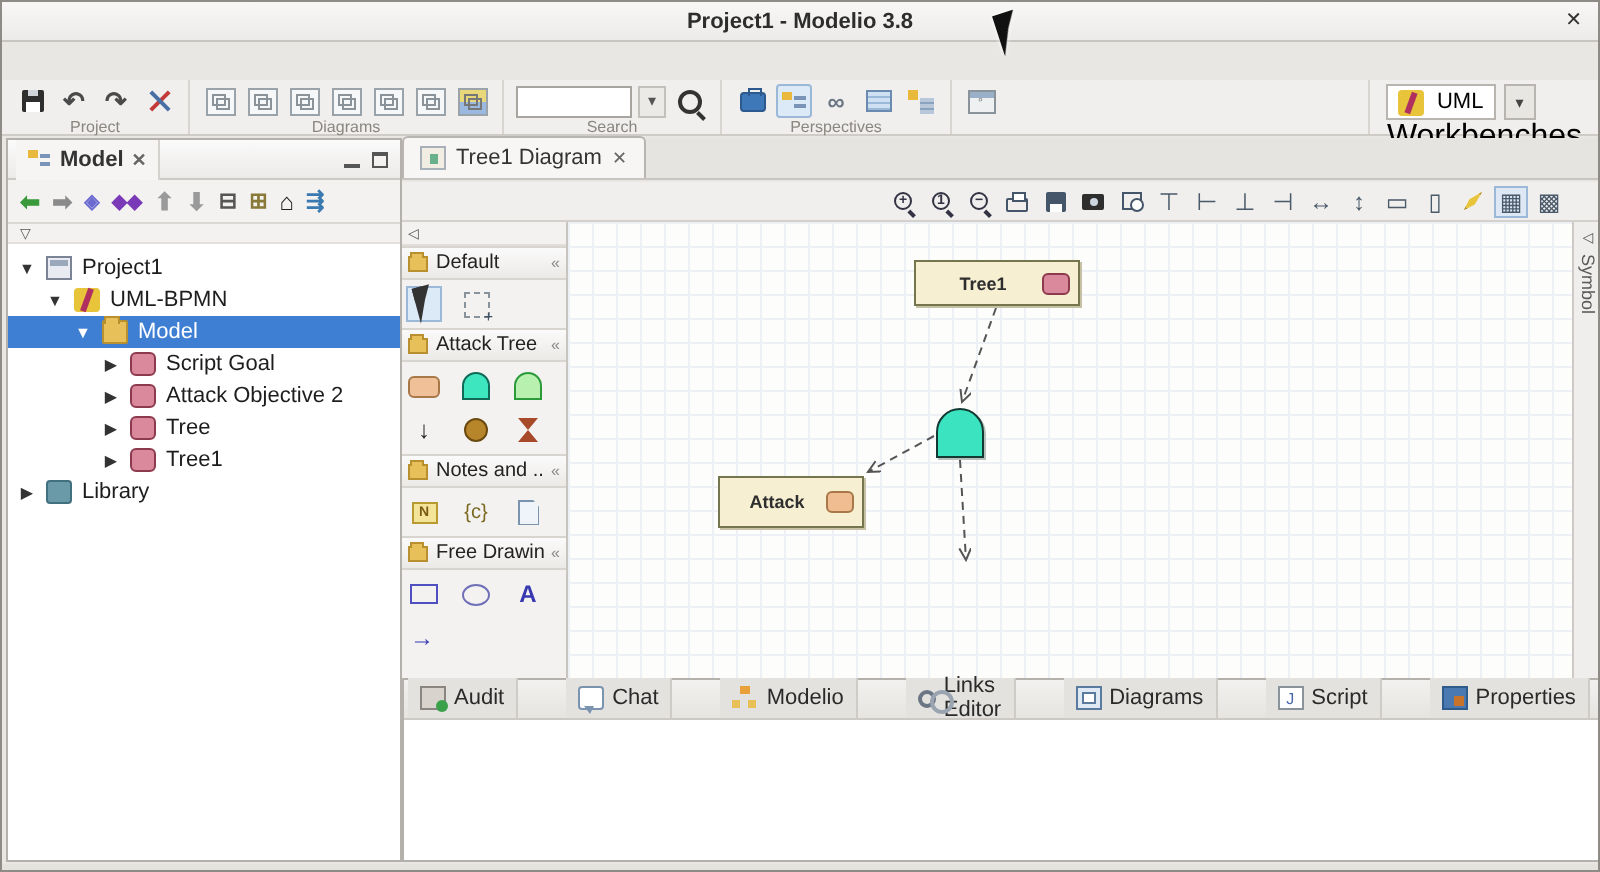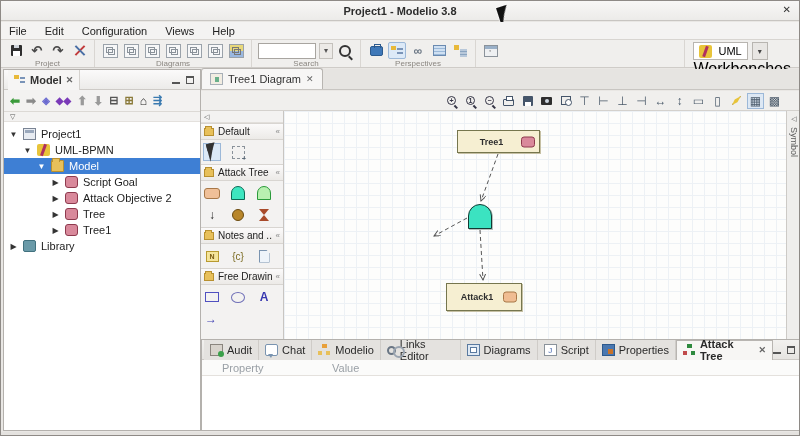--- a/index.html
+++ b/index.html
@@ -187,21 +187,21 @@
 
   .symbol-strip { position:absolute; left:785px; top:110px; width:15px; height:228px; background:#efeeec;
     border-left:1px solid #cdcac6; display:flex; flex-direction:column; align-items:center; padding-top:4px; gap:4px; }
   .symbol-strip .arr { font-size:7px; color:#555; }
   .symbol-strip .vtext { writing-mode:vertical-rl; font-size:9px; color:#5a5a5a; }
 
   
   .bottom-panel { position:absolute; left:200px; top:338px; width:600px; height:92px; background:#fff;
     border:1px solid #b4b1ad; border-right:none; display:flex; flex-direction:column; }
   .btabs { height:20px; background:linear-gradient(#f2f1ef,#e6e4e1); border-bottom:1px solid #cdcac6;
-    display:flex; align-items:center; padding-left:2px; }
+    display:flex; align-items:flex-end; padding-left:2px;gap:24px; }
   .btab { display:flex; align-items:center; gap:4px; height:20px; padding:0 6px; font-size:11px; color:#2a2a2a;
     border-right:1px solid #cfccc8; background:#e4e2df; }
   .btab.active { background:#f7f6f4; font-weight:bold; border:1px solid #b8b5b1; border-bottom:none; }
   .btab .x { font-size:9px; color:#666; }
   .bico { width:13px; height:12px; flex:0 0 auto; position:relative; }
   .bi-audit { background:#d8d3cc; border:1px solid #8a857e; }
   .bi-audit::after { content:''; position:absolute; right:-2px; bottom:-2px; width:6px; height:6px; background:#3aa04a; border-radius:50%; }
   .bi-chat { background:#fff; border:1px solid #7a94b0; border-radius:2px; }
   .bi-chat::after { content:''; position:absolute; left:2px; bottom:-3px; border-left:3px solid transparent; border-right:2px solid transparent; border-top:4px solid #7a94b0; }
   .bi-outline { background:linear-gradient(#e8a03a,#e8a03a) 4px 0/5px 4px no-repeat,
@@ -233,27 +233,20 @@
 <body>
 
 <div class="window">
 
   <div class="titlebar">
     <span class="title">Project1 - Modelio 3.8</span>
     <span class="close">✕</span>
   </div>
   <div class="cursor-ptr"></div>
 
-  <div class="menubar">
-    <span>File</span>
-    <span>Edit</span>
-    <span>Configuration</span>
-    <span>Views</span>
-    <span>Help</span>
-  </div>
 
   <div class="toolbar">
     <div class="tgroup">
       <div class="icons">
         <div class="tbtn">
             <span class="icon-floppy"></span>
           </div>
         <div class="tbtn icon-undo">↶</div>
         <div class="tbtn icon-undo">↷</div>
         <div class="tbtn">
@@ -535,22 +528,22 @@
       </defs>
       <line x1="214" y1="43" x2="197" y2="90" stroke="#555" stroke-width="1" stroke-dasharray="4,3" marker-end="url(#arr)"></line>
       <line x1="183" y1="107" x2="150" y2="125" stroke="#555" stroke-width="1" stroke-dasharray="4,3" marker-end="url(#arr)"></line>
       <line x1="196" y1="119" x2="199" y2="169" stroke="#555" stroke-width="1" stroke-dasharray="4,3" marker-end="url(#arr)"></line>
     </svg>
     <div class="node" style="left:173px; top:19px; width:83px; height:23px;">
       <span style="margin-right:14px">Tree1</span>
       <span class="badge pink"></span>
     </div>
     <div class="gate"></div>
-    <div class="node" style="left:162px; top:172px; width:76px; height:28px;">
-      <span style="margin-right:14px">Attack1</span>
+    <div class="node" style="left:75px; top:127px; width:73px; height:26px;">
+      <span style="margin-right:14px">Attack</span>
       <span class="badge orange"></span>
     </div>
   </div>
 
   <div class="symbol-strip">
     <span class="arr">◁</span>
     <span class="vtext">Symbol</span>
   </div>
 
   <div class="bottom-panel">
@@ -586,21 +579,17 @@
       <div class="btab active">
         <span class="bico bi-atree"></span>
         <span>Attack Tree</span>
         <span class="x">✕</span>
       </div>
       <div class="winctl">
         <span class="ctl-min"></span>
         <span class="ctl-max"></span>
       </div>
     </div>
-    <div class="prop-header">
-      <span class="c1">Property</span>
-      <span>Value</span>
-    </div>
     <div class="prop-body"></div>
   </div>
 
   <div class="bottom-strip"></div>
 </div>
 
 </body></html>

